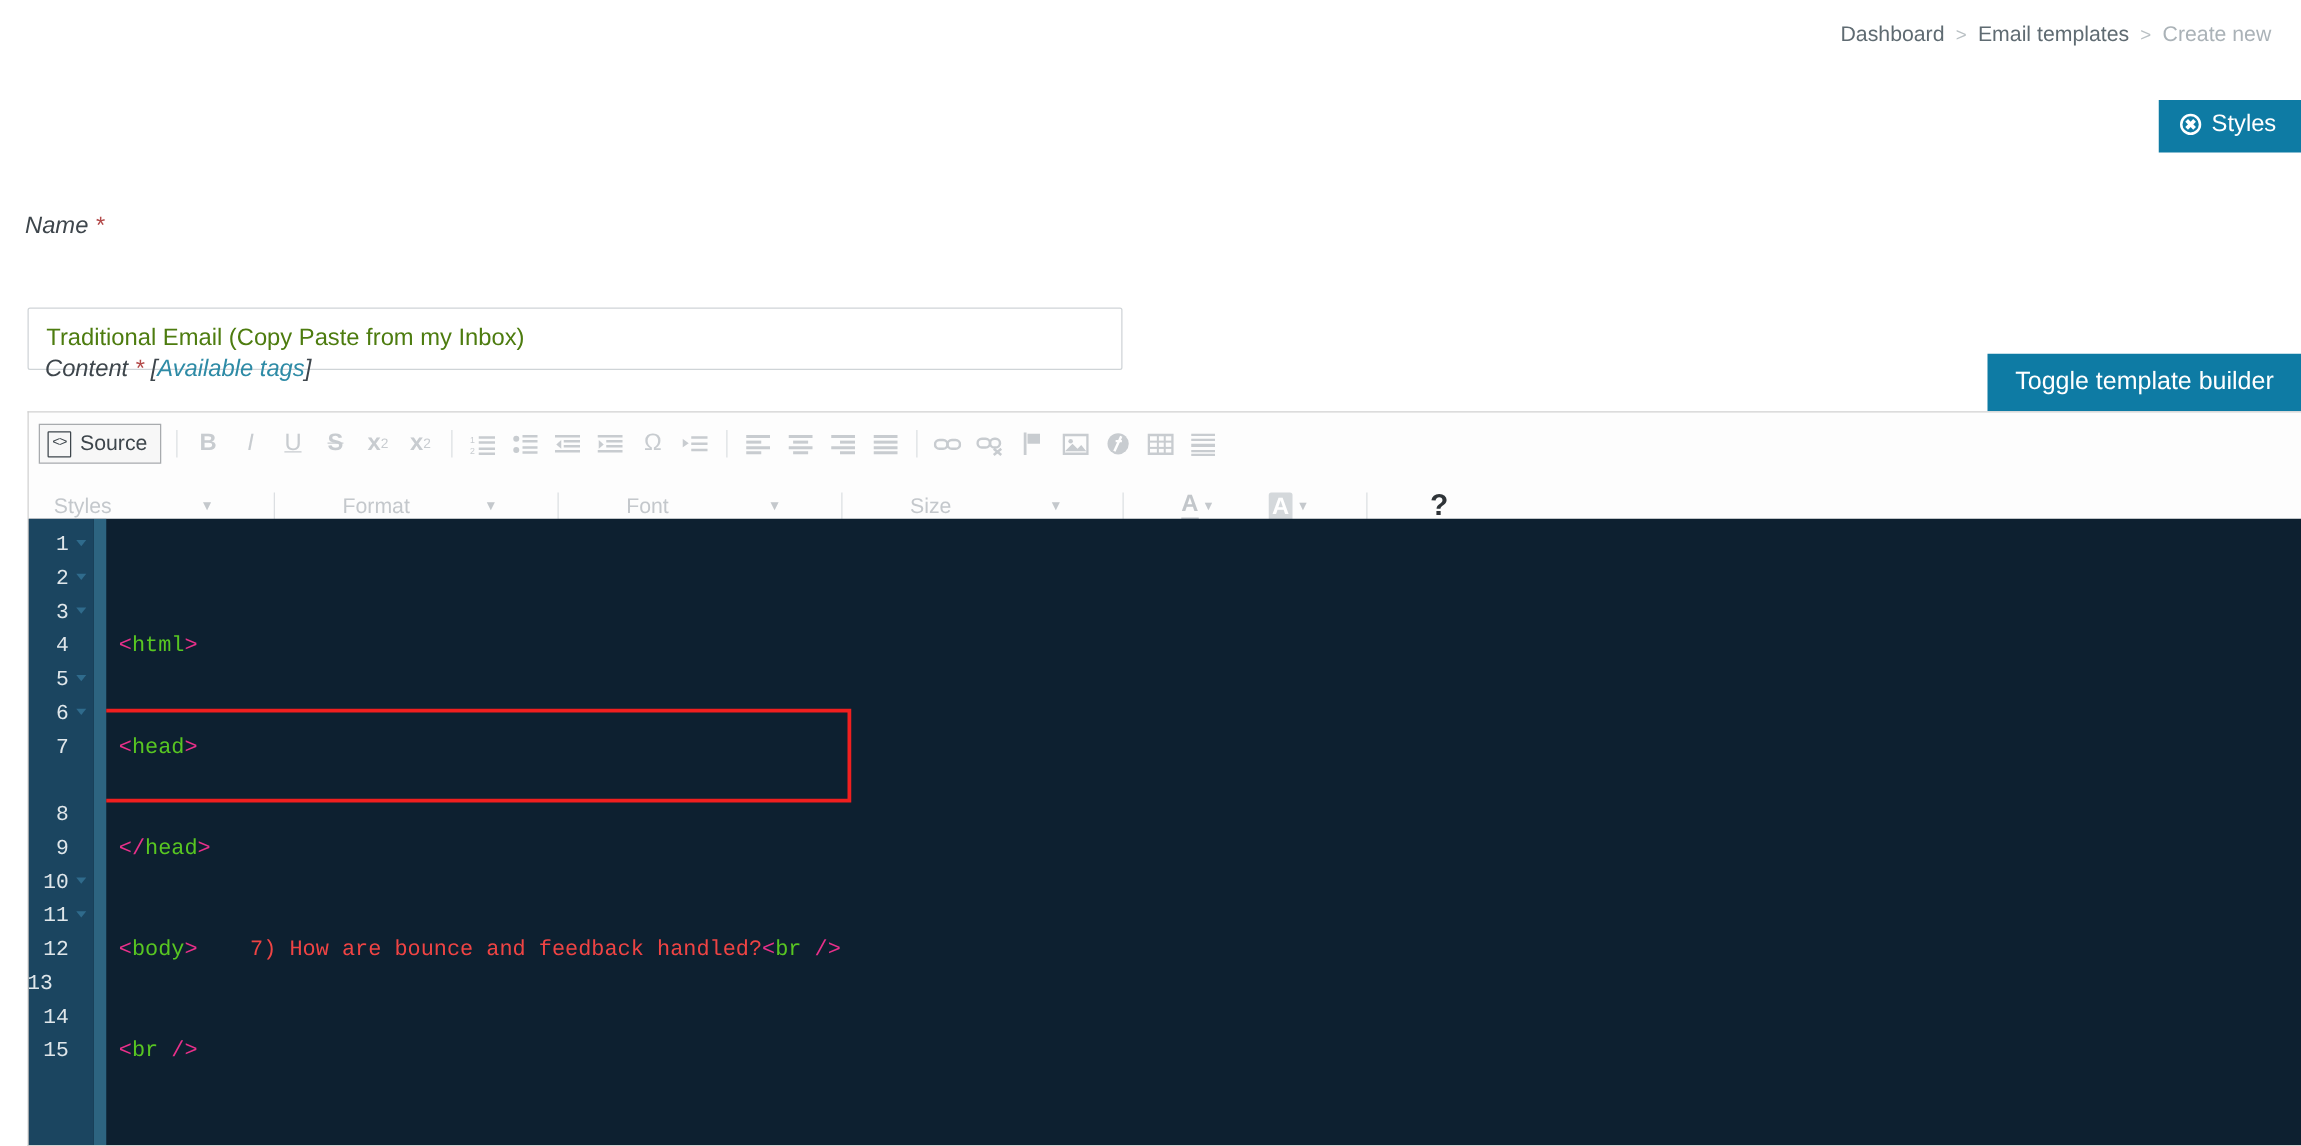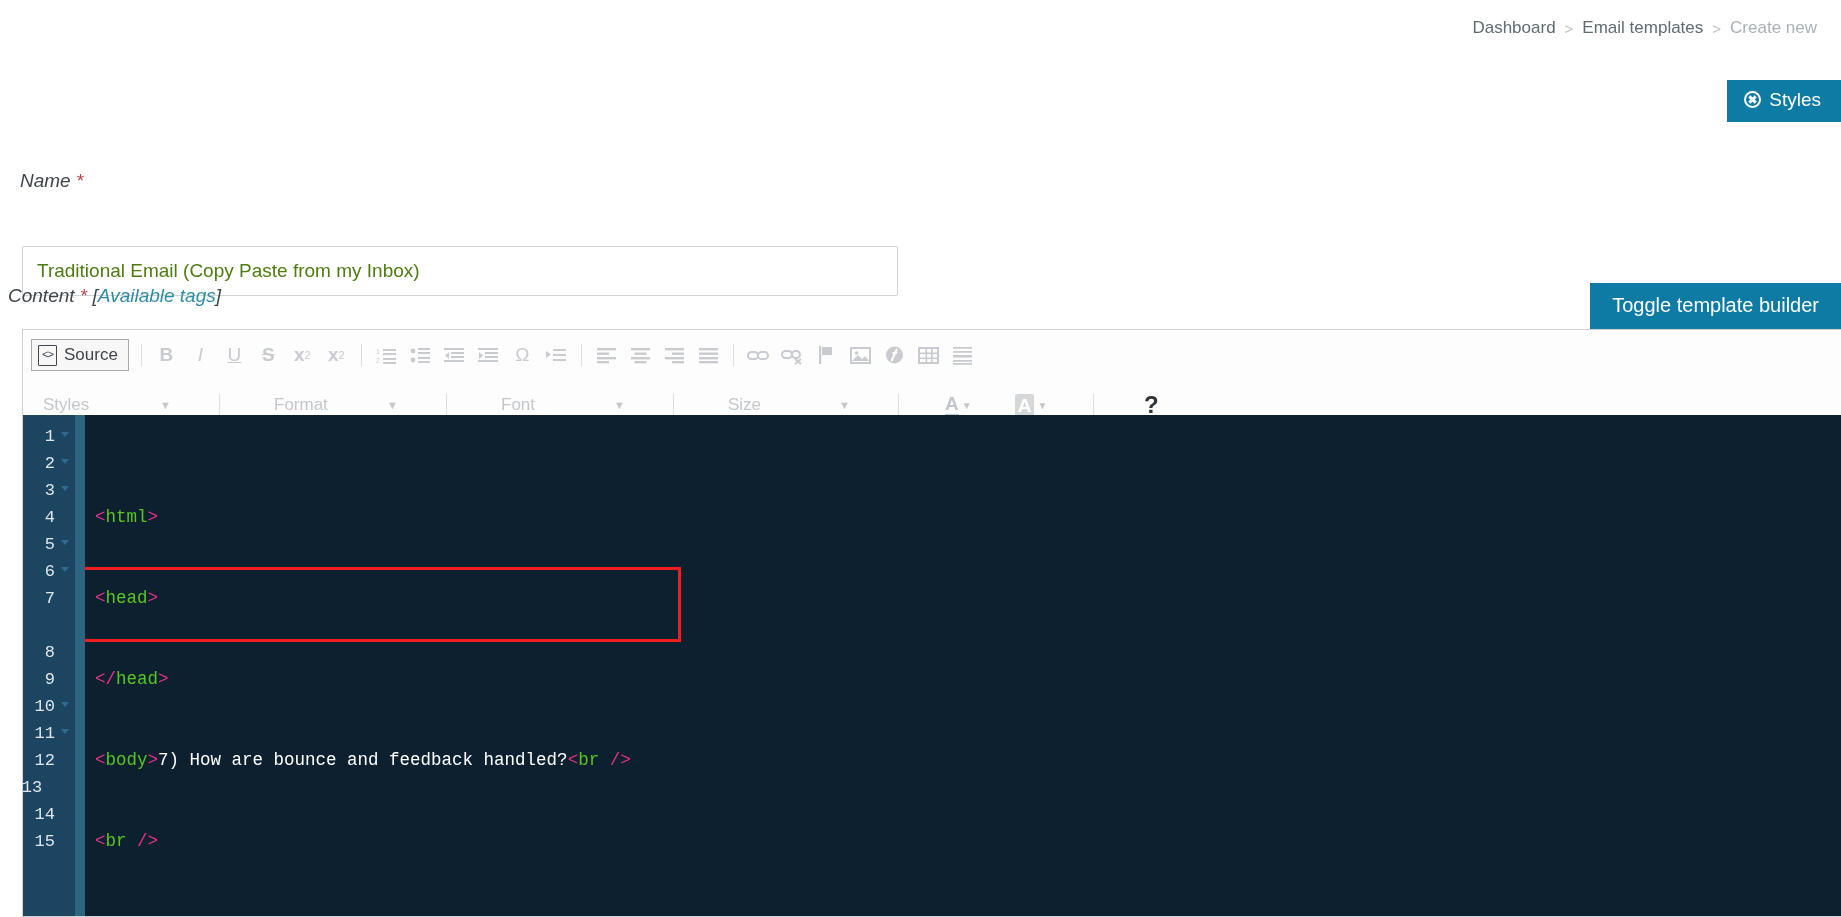--- a/index.html
+++ b/index.html
@@ -141,21 +141,21 @@
     border: 1px solid #cfd4d7;
     background: #ffffff;
     font-family: "Liberation Sans", sans-serif;
     font-size: 19px;
     color: #4d7c0f;
     padding: 0 14px;
     border-radius: 2px;
     margin-top: 44px;
   }
 
-  #content-label { left: 8px; top: 285px; }
+  #content-label { left: 36px; top: 285px; }
   .link-teal {
     color: #2e8ba6;
     text-decoration: none;
   }
 
   .toggle-builder-button {
     position: absolute;
     right: 0;
     top: 283px;
     background: #0e7ba4;
@@ -339,21 +339,21 @@
     flex: 1;
     padding: 8px 0 0 10px;
     color: #ffffff;
     position: relative;
     white-space: pre-wrap;
     overflow: hidden;
   }
   .cline { min-height: 27px; }
   .tag-br  { color: #e8308a; }
   .tag-nm  { color: #58c622; }
-  .txt     { color: #ffffff; }
+  .txt     { color: #ef4444; margin-left: 42px; }
   .highlight-box {
     position: absolute;
     border: 3px solid #f01f1f;
     pointer-events: none;
     box-sizing: border-box;
   }
 </style>
 </head>
 <body>
 

